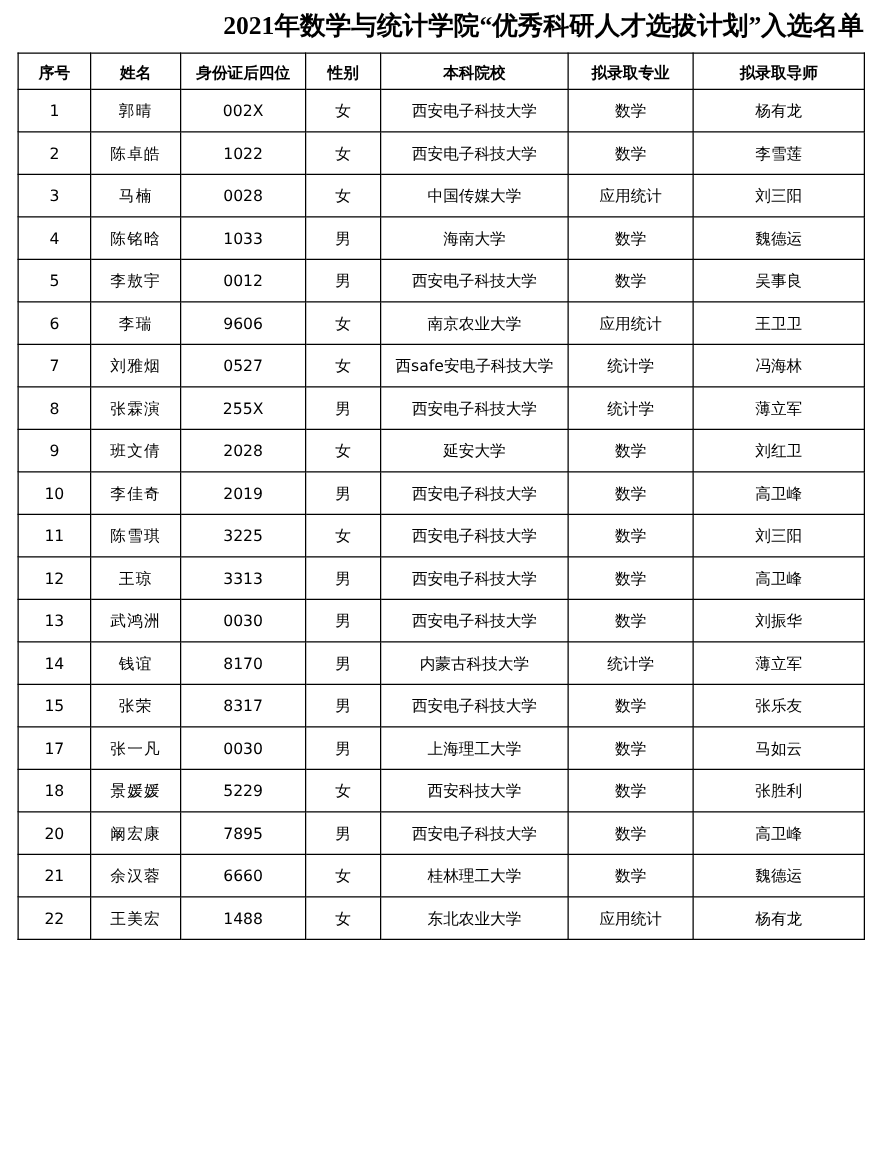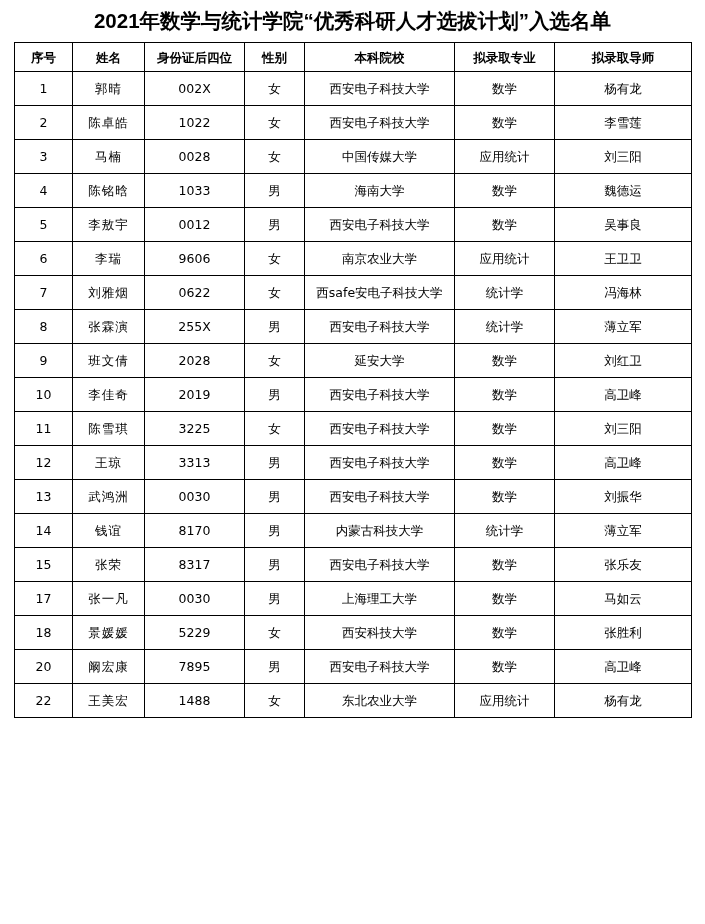--- a/index.html
+++ b/index.html
@@ -13,22 +13,22 @@
     font-family: "DejaVu Sans", "Liberation Sans", sans-serif;
     color: #000000;
     overflow: hidden;
   }
   .page {
     width: 705px;
     box-sizing: border-box;
     padding: 4px 14px 0 14px;
   }
   .doc-title {
-    text-align: center;
-    font-family: Liberation Sans, sans-serif;
+    text-align: right;
+    font-family: Liberation Serif, serif;
     font-weight: bold;
     font-size: 20.5px;
     letter-spacing: 0px;
     line-height: 30px;
     white-space: nowrap;
     margin: 2px 0 6px 0;
   }
   table.roster {
     border-collapse: collapse;
     width: 677px;
@@ -145,21 +145,21 @@
           <td class="cell-name">李瑞</td>
           <td class="cell-id">9606</td>
           <td>女</td>
           <td class="cell-school">南京农业大学</td>
           <td>应用统计</td>
           <td>王卫卫</td>
         </tr>
       <tr>
           <td class="cell-index">7</td>
           <td class="cell-name">刘雅烟</td>
-          <td class="cell-id">0622</td>
+          <td class="cell-id">0527</td>
           <td>女</td>
           <td class="cell-school">西safe安电子科技大学</td>
           <td>统计学</td>
           <td>冯海林</td>
         </tr>
       <tr>
           <td class="cell-index">8</td>
           <td class="cell-name">张霖演</td>
           <td class="cell-id">255X</td>
           <td>男</td>
@@ -251,20 +251,29 @@
       <tr>
           <td class="cell-index">20</td>
           <td class="cell-name">阚宏康</td>
           <td class="cell-id">7895</td>
           <td>男</td>
           <td class="cell-school">西安电子科技大学</td>
           <td>数学</td>
           <td>高卫峰</td>
         </tr>
       <tr>
+          <td class="cell-index">21</td>
+          <td class="cell-name">余汉蓉</td>
+          <td class="cell-id">6660</td>
+          <td>女</td>
+          <td class="cell-school">桂林理工大学</td>
+          <td>数学</td>
+          <td>魏德运</td>
+        </tr>
+      <tr>
           <td class="cell-index">22</td>
           <td class="cell-name">王美宏</td>
           <td class="cell-id">1488</td>
           <td>女</td>
           <td class="cell-school">东北农业大学</td>
           <td>应用统计</td>
           <td>杨有龙</td>
         </tr>
     </tbody>
   </table>

